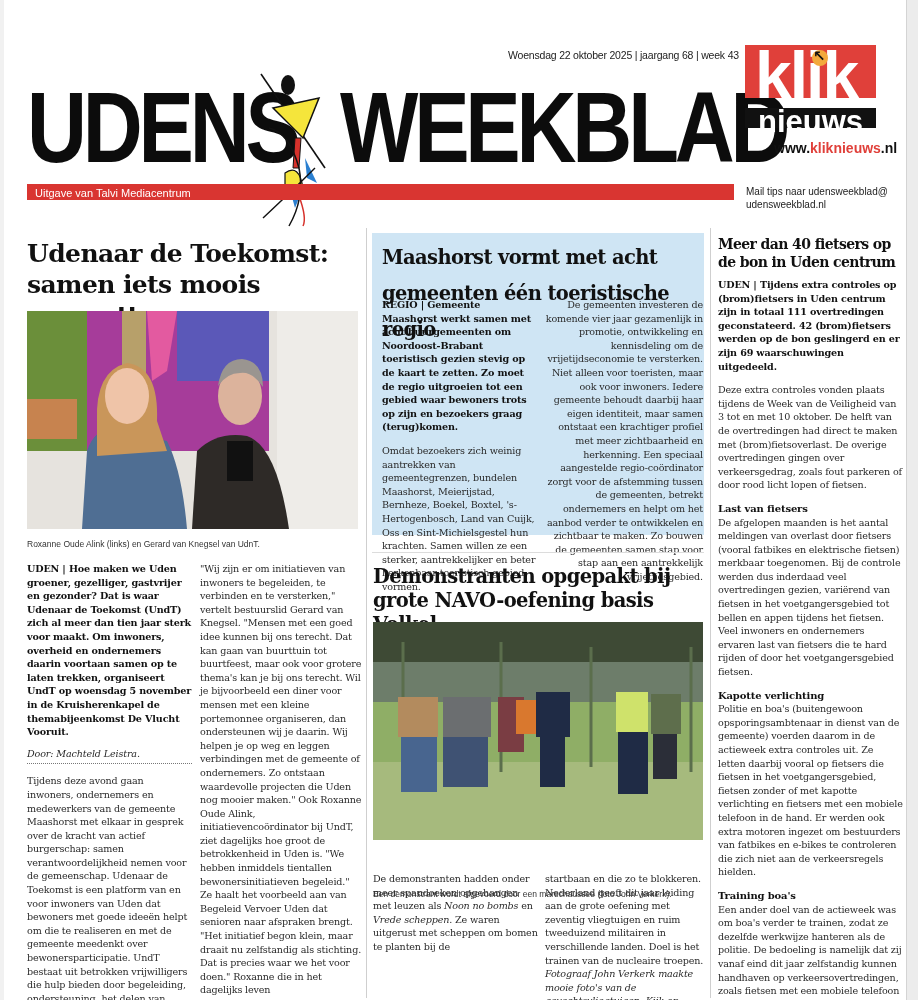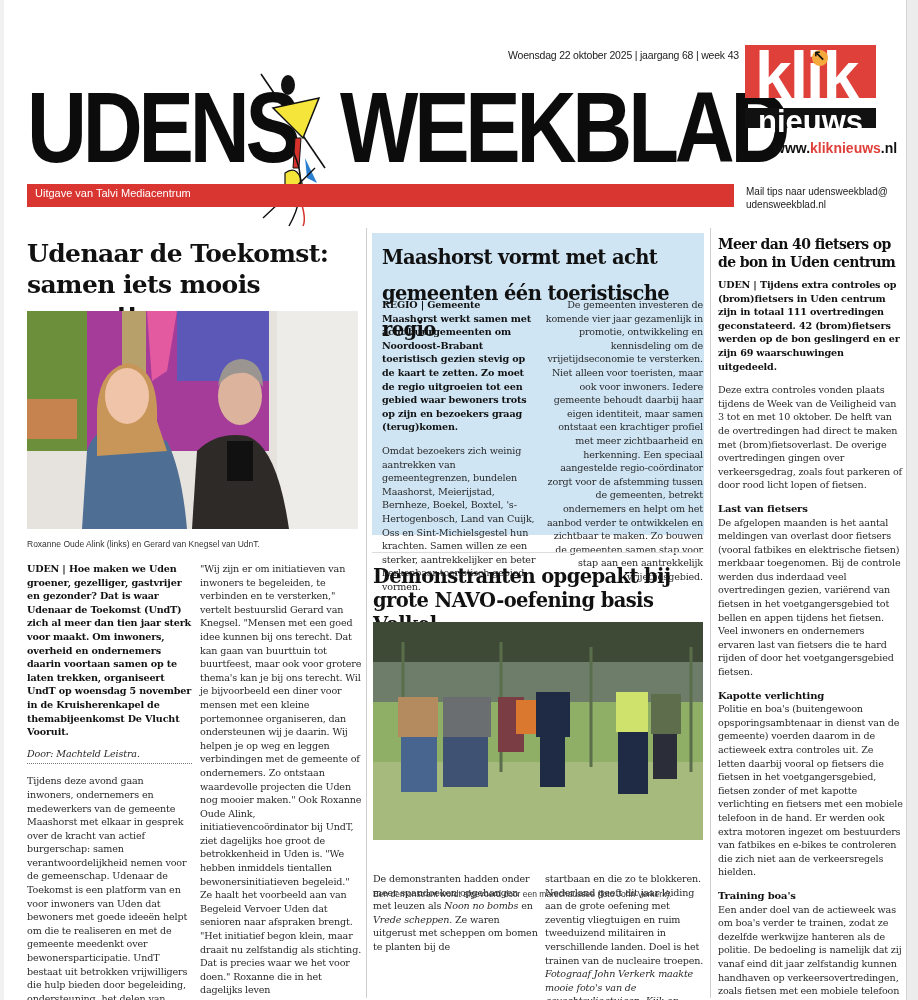--- a/index.html
+++ b/index.html
@@ -6,21 +6,21 @@
   html, body { width: 918px; height: 1000px; overflow: hidden; background: #fff; }
   body { font-family: "DejaVu Serif", serif; color: #1a1a1a; position: relative; }
   .right-scroll { position: absolute; right: 0; top: 0; width: 12px; height: 1000px; background: #ececec; border-left: 1px solid #d4d4d4; }
   .left-edge { position: absolute; left: 0; top: 0; width: 4px; height: 1000px; background: #f1f1f1; }
 
   
   .dateline { position: absolute; left: 508px; top: 49px; font-family: "Liberation Sans", sans-serif; font-size: 10.5px; color: #222; letter-spacing: -0.2px; }
   .logo { position: absolute; left: 27px; top: 85px; font-family: "Liberation Sans", sans-serif; font-weight: 900; font-size: 100px; line-height: 84px; letter-spacing: -5px; color: #0c0c0c; transform: scaleX(0.83); transform-origin: left top; white-space: nowrap; }
   .logo span { font-weight: bold; }
   .figure-svg { position: absolute; left: 255px; top: 68px; }
-  .redbar { position: absolute; left: 27px; top: 184px; width: 707px; height: 23px; background: #d93531; }
+  .redbar { position: absolute; left: 27px; top: 184px; width: 707px; height: 16px; background: #d93531; }
   .redbar span { position: absolute; left: 8px; top: 3px; font-family: "Liberation Sans", sans-serif; color: #fff; font-size: 11px; }
   .klik-box { position: absolute; left: 745px; top: 45px; width: 131px; height: 53px; background: #e0403a; }
   .klik-text { position: absolute; left: 10px; top: -8px; font-family: "Liberation Sans", sans-serif; font-weight: 900; font-size: 66px; color: #fff; letter-spacing: -2px; }
   .klik-dot { position: absolute; left: 67px; top: 5px; width: 16px; height: 16px; border-radius: 50%; background: #f3a93c; }
   .klik-dot::after { content: "↖"; position: absolute; left: 1px; top: -3px; font-size: 15px; color: #111; font-weight: bold; font-family: "DejaVu Sans", sans-serif; }
   .nieuws-box { position: absolute; left: 745px; top: 108px; width: 131px; height: 20px; background: #111; }
   .nieuws-box span { position: absolute; left: 0; width: 100%; text-align: center; top: -4px; font-family: "Liberation Sans", sans-serif; font-weight: bold; font-size: 31px; color: #fff; }
   .klik-url { position: absolute; left: 746px; top: 140px; font-family: "Liberation Sans", sans-serif; font-weight: bold; font-size: 14px; color: #111; margin-left: 28px; }
   .klik-url b { color: #e0403a; }
   .mailtips { position: absolute; left: 746px; top: 185px; width: 150px; font-family: "Liberation Sans", sans-serif; font-size: 10px; line-height: 13px; color: #222; }

